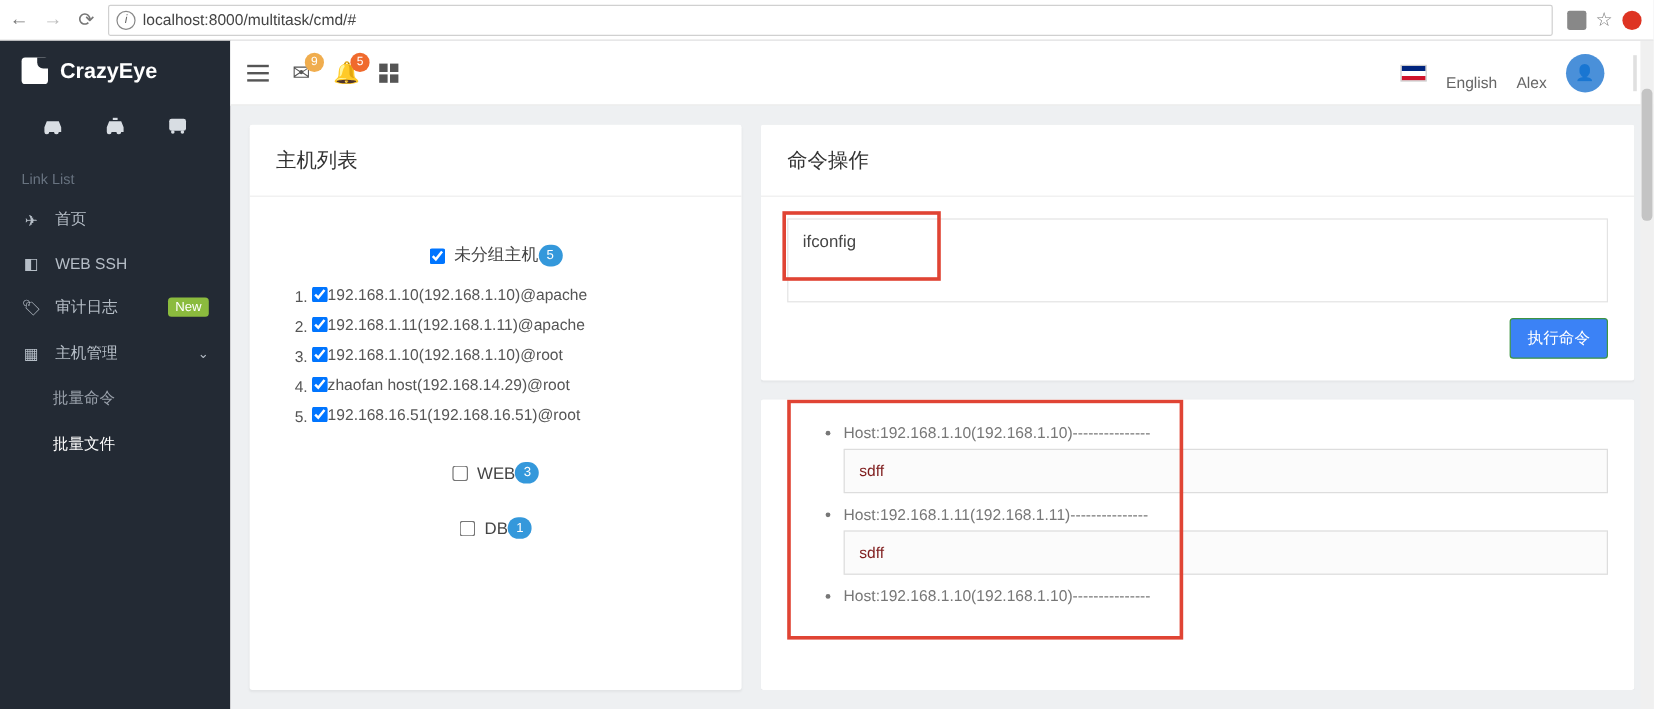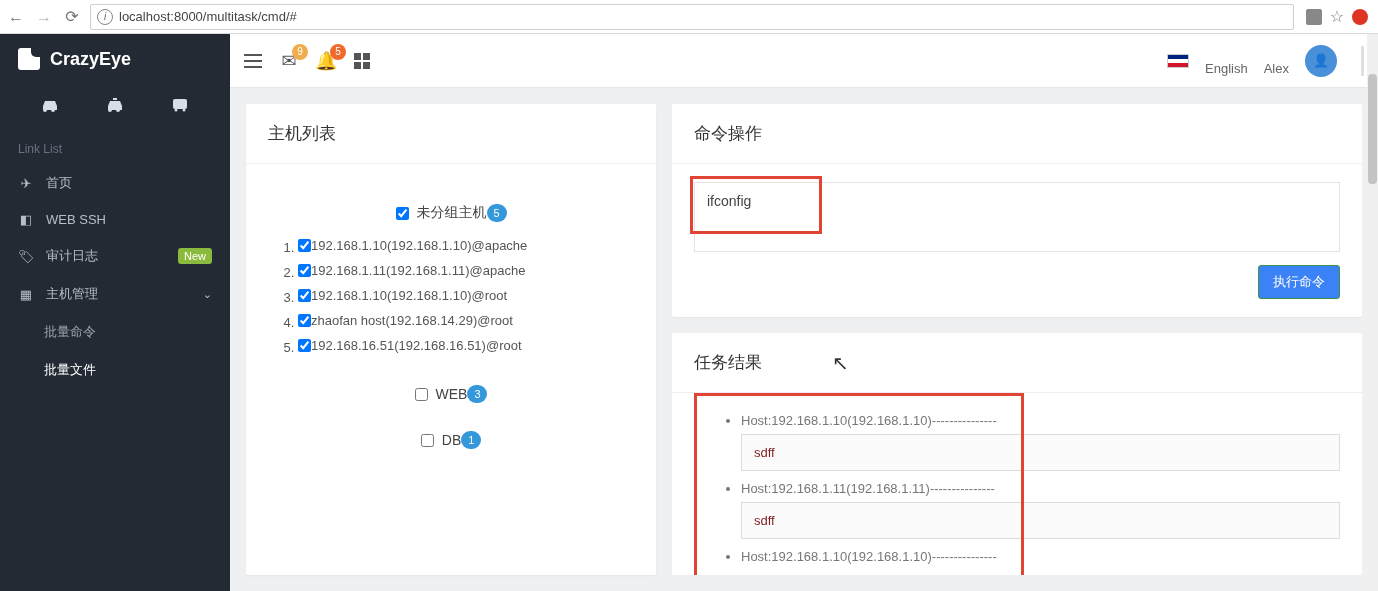--- a/index.html
+++ b/index.html
@@ -9,21 +9,21 @@
 .nav-arrow { width: 20px; height: 20px; display: flex; align-items: center; justify-content: center; color: #777; font-size: 16px; cursor: pointer; }
 .nav-arrow.disabled { color: #bbb; }
 .address-bar { flex: 1; height: 26px; border: 1px solid #d0d0d0; border-radius: 2px; display: flex; align-items: center; padding: 0 6px; gap: 6px; color: #444; font-size: 13px; }
 .info-circle { width: 16px; height: 16px; border: 1px solid #888; border-radius: 50%; display: flex; align-items: center; justify-content: center; font-size: 10px; font-style: italic; color: #666; }
 .ext-icons { display: flex; gap: 8px; align-items: center; padding: 0 4px; }
 .ext-square { width: 16px; height: 16px; background: #888; border-radius: 2px; }
 .star-icon { font-size: 16px; color: #777; }
 .ablock { width: 16px; height: 16px; background: #de3423; border-radius: 50%; }
 
 .app { display: flex; height: calc(100vh - 34px); }
-.sidebar { width: 230px; background: #232a34; color: #8c949f; flex-shrink: 0; }
+.sidebar { width: 192px; background: #232a34; color: #8c949f; flex-shrink: 0; }
 .logo { display: flex; align-items: center; padding: 14px 18px; color: #fff; font-size: 18px; font-weight: 600; gap: 10px; }
 .logo-box { width: 22px; height: 22px; background: #fff; border-radius: 3px; position: relative; }
 .logo-box::after { content: ""; position: absolute; right: 0; top: 0; width: 9px; height: 9px; background: #232a34; border-bottom-left-radius: 5px; }
 .sidebar-row-icons { display: flex; justify-content: space-around; padding: 12px 18px 20px; }
 .mini-icon { width: 26px; height: 18px; color: #d8dde3; font-size: 18px; display: flex; align-items: center; justify-content: center; }
 .section-label { font-size: 12px; color: #687380; padding: 8px 18px; }
 .nav-item { display: flex; align-items: center; padding: 10px 18px; color: #b6bec7; font-size: 13px; cursor: pointer; gap: 12px; }
 .nav-item .badge-new { margin-left: auto; background: #8bbb3e; color: #fff; font-size: 11px; padding: 2px 6px; border-radius: 3px; }
 .nav-item.sub { padding-left: 44px; color: #9aa1ab; }
 .nav-item.sub.active { color: #fff; font-weight: 500; }
@@ -238,24 +238,20 @@
           <div class="panel-title">命令操作</div>
           <div class="cmd-body cmd-wrap">
             <textarea class="cmd-textarea" style="">ifconfig</textarea>
             <div class="red-frame" style="left:18px;top:12px;width:132px;height:58px"></div>
             <button class="btn-run">执行命令</button>
             <div style="clear:both"></div>
           </div>
         </div>
 
         <div class="panel result-panel">
-          <div class="panel-title" style="position:relative">
-            <span>任务结果</span>
-            <span class="cursor-arrow" style="left:160px;top:18px">↖</span>
-          </div>
           <div class="result-body">
             <div class="red-frame" style="left:22px;top:0;width:330px;height:200px"></div>
             <ul class="result-list" id="result-list">
                 <li><span>Host:192.168.1.10(192.168.1.10)---------------</span><div class="result-box">sdff</div></li>
                 <li><span>Host:192.168.1.11(192.168.1.11)---------------</span><div class="result-box">sdff</div></li>
                 <li><span>Host:192.168.1.10(192.168.1.10)---------------</span></li>
               </ul>
           </div>
         </div>
       </div>

